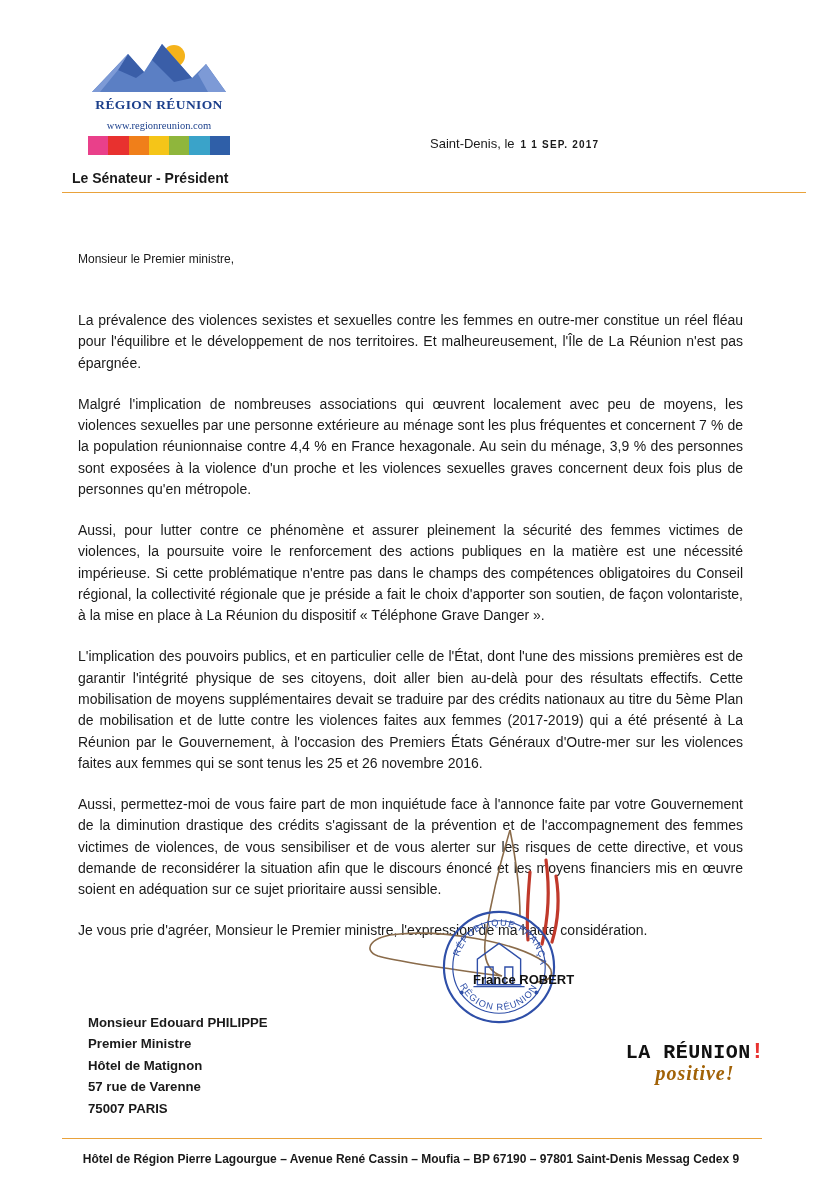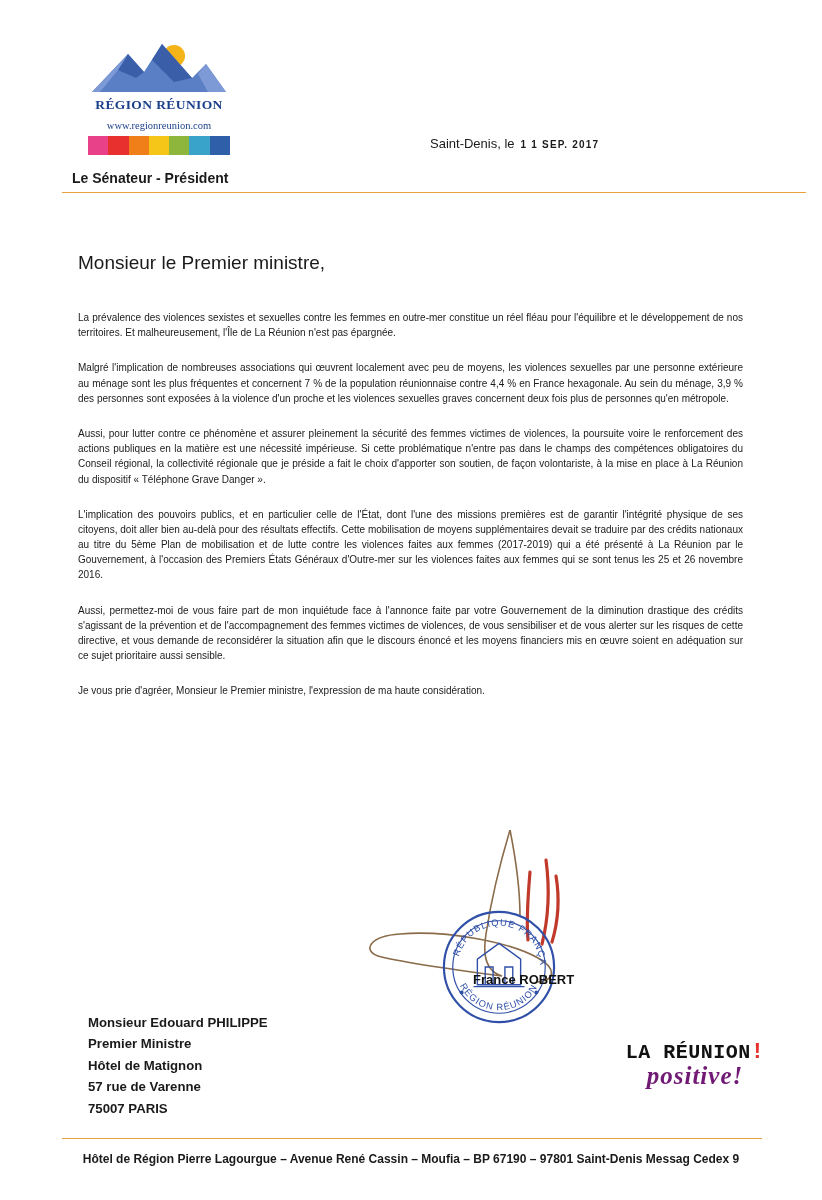--- a/index.html
+++ b/index.html
@@ -91,28 +91,28 @@
     letter-spacing: 1.2px;
     color: #1a1a1a;
     margin-left: 6px;
   }
 
   
   .salutation {
     position: absolute;
     left: 78px;
     top: 252px;
-    font-size: 19px;
+    font-size: 12px;
   }
   .body-text {
     position: absolute;
     left: 78px;
     top: 310px;
     width: 665px;
-    font-size: 10px;
+    font-size: 14px;
     line-height: 1.52;
     text-align: justify;
   }
   .body-text p { margin: 0 0 20px 0; }
   .body-text p:last-child { margin-bottom: 0; }
 
   
   .signature-area {
     position: absolute;
     left: 360px;
@@ -165,23 +165,23 @@
     white-space: nowrap;
   }
   .lrp-bang {
     color: #e8312f;
     font-size: 22px;
     font-weight: bold;
   }
   .lrp-line2 {
     font-family: "Liberation Serif", serif;
     font-style: italic;
-    font-size: 25px;
-    font-weight: bold;
-    color: #701a75;
+    font-size: 20px;
+    font-weight: bold;
+    color: #a16207;
     letter-spacing: 1px;
     margin-top: -3px;
   }
 
   
   .footer-rule {
     position: absolute;
     left: 62px;
     top: 1138px;
     width: 700px;

